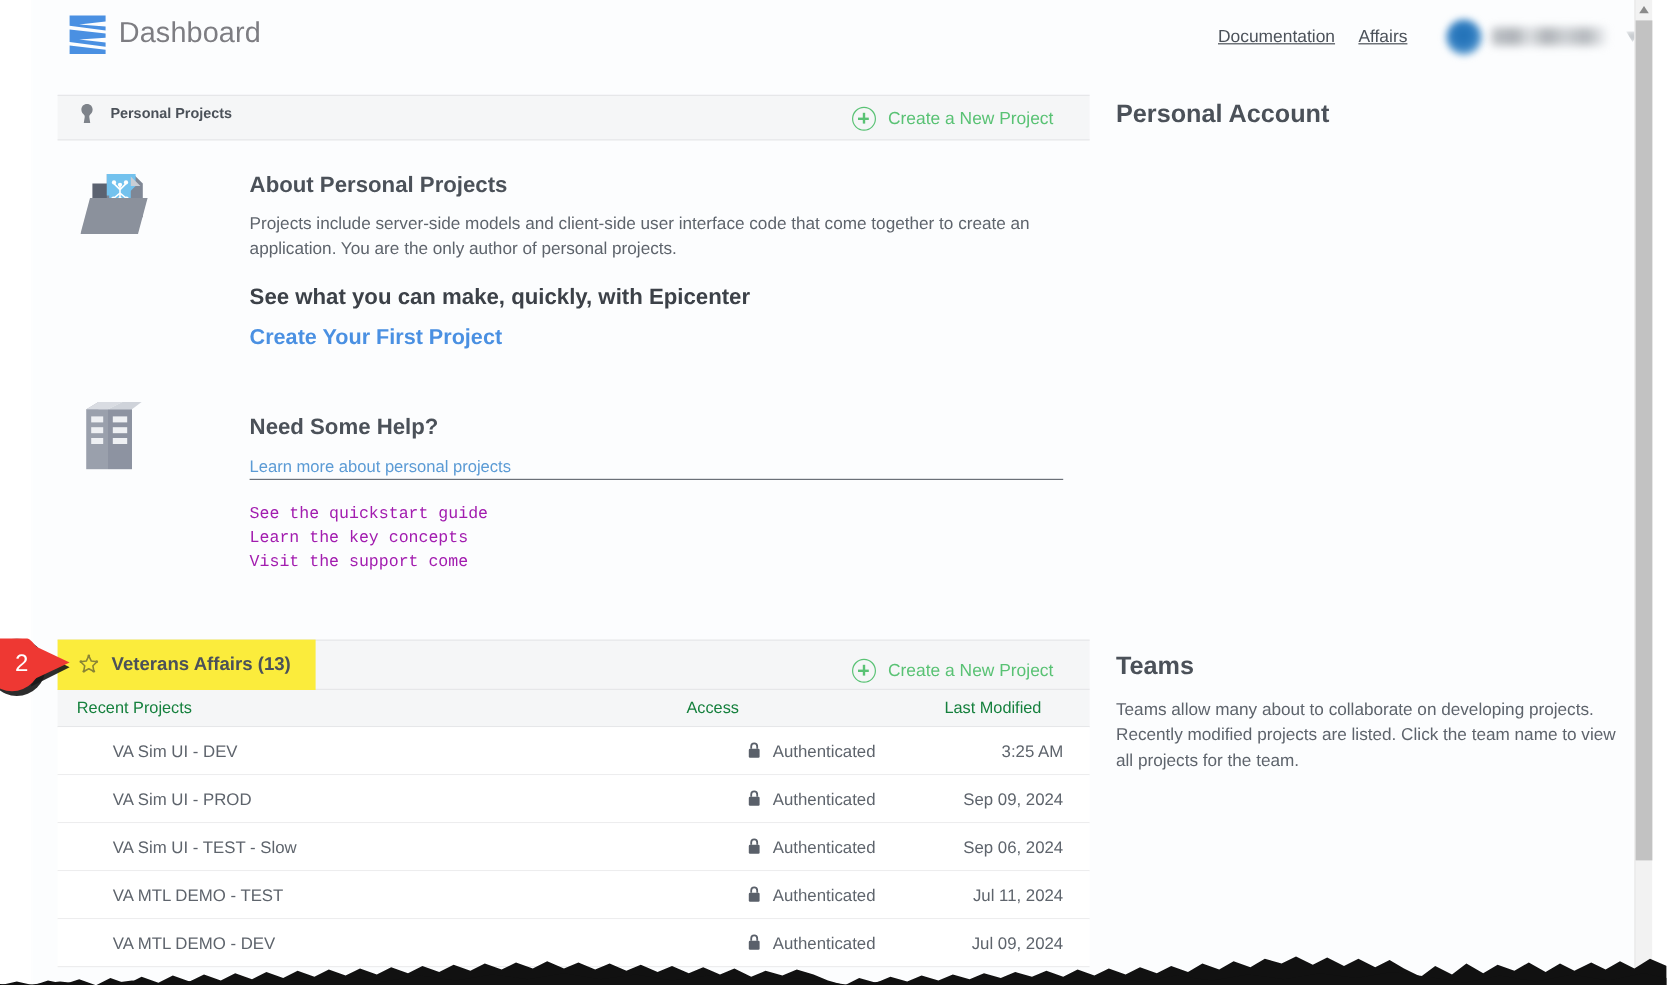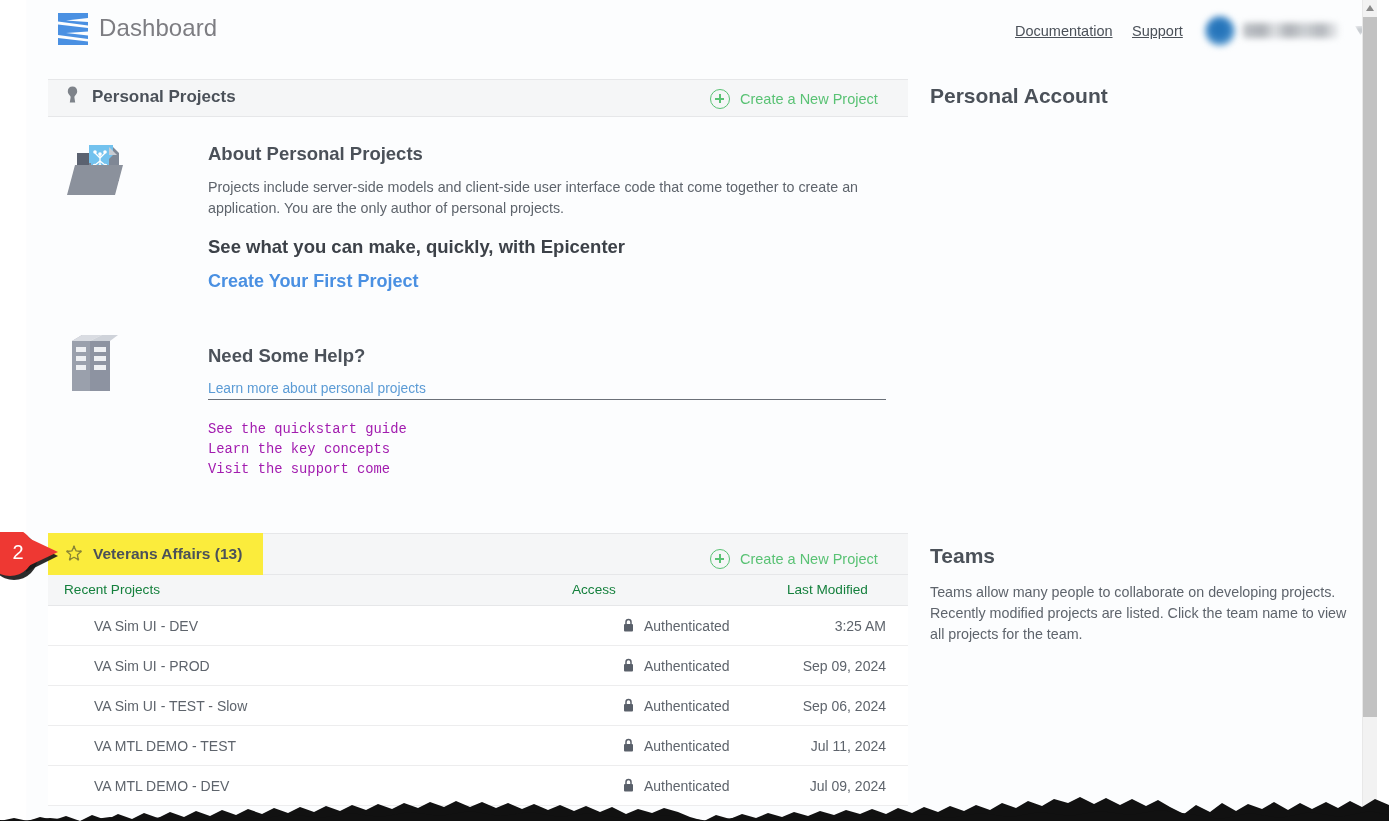--- a/index.html
+++ b/index.html
@@ -83,21 +83,21 @@
 
   
   .section-bar {
     position: absolute;
     background: #f5f6f7;
     border-top: 1px solid #e6e7e9;
     border-bottom: 1px solid #e6e7e9;
   }
   .section-title {
     position: absolute;
-    font-size: 17px; font-weight: bold; color: #4b5159;
+    font-size: 12px; font-weight: bold; color: #4b5159;
     white-space: nowrap;
   }
   .create-link {
     position: absolute;
     font-size: 14.5px; color: #59c274;
     white-space: nowrap; cursor: pointer;
   }
   .plus-circle {
     position: absolute;
     width: 20px; height: 20px;
@@ -284,21 +284,21 @@
         <g fill="#4a90e2">
           <polygon points="6,4 36,4 36,9 14,11.5 36,13 36,16.5 6,12.5"></polygon>
           <polygon points="6,15.5 36,19 36,22.5 14,24 36,26.5 36,30 6,26"></polygon>
           <polygon points="6,29 36,32.5 36,36 6,36"></polygon>
         </g>
       </svg>
     </div>
     <div class="app-title">Dashboard</div>
 
     <div class="header-link doc">Documentation</div>
-    <div class="header-link sup">Support</div>
+    <div class="header-link sup">Affairs</div>
 
     <div class="user-chip">
       <div class="avatar-blur"></div>
       <div class="username-blur"></div>
       <div class="caret-blur"></div>
     </div>
   </div>
 
   <div class="section-bar" style="left:48px; top:79px; width:860px; height:38px;"></div>
 
@@ -460,21 +460,21 @@
             <rect x="1" y="6" width="9" height="7.5" rx="1" fill="#5a606a"></rect>
           </svg>
       </span>
       <span class="access">Authenticated</span>
       <span class="modified">Jul 09, 2024</span>
     </div>
   </div>
 
   <div class="side-h acct">Personal Account</div>
   <div class="side-h teams">Teams</div>
-  <div class="side-p">Teams allow many people to collaborate on developing projects. Recently modified projects are listed. Click the team name to view all projects for the team.</div>
+  <div class="side-p">Teams allow many about to collaborate on developing projects. Recently modified projects are listed. Click the team name to view all projects for the team.</div>
 
   <div class="scrollbar">
     <div class="sb-up"></div>
     <div class="sb-thumb"></div>
   </div>
   <div class="right-edge"></div>
 
   <svg class="torn" viewBox="0 0 1389 40" preserveAspectRatio="none">
     <path fill="#111111" d="M0,40 L1389,40 L1389,24 L1375,18 L1362,26 L1350,20 L1338,27 L1326,21 L1312,28 L1300,22 L1288,29
       L1274,21 L1262,28 L1248,23 L1236,30 L1222,22 L1210,31 L1196,24 L1184,33 L1170,26 L1158,19

